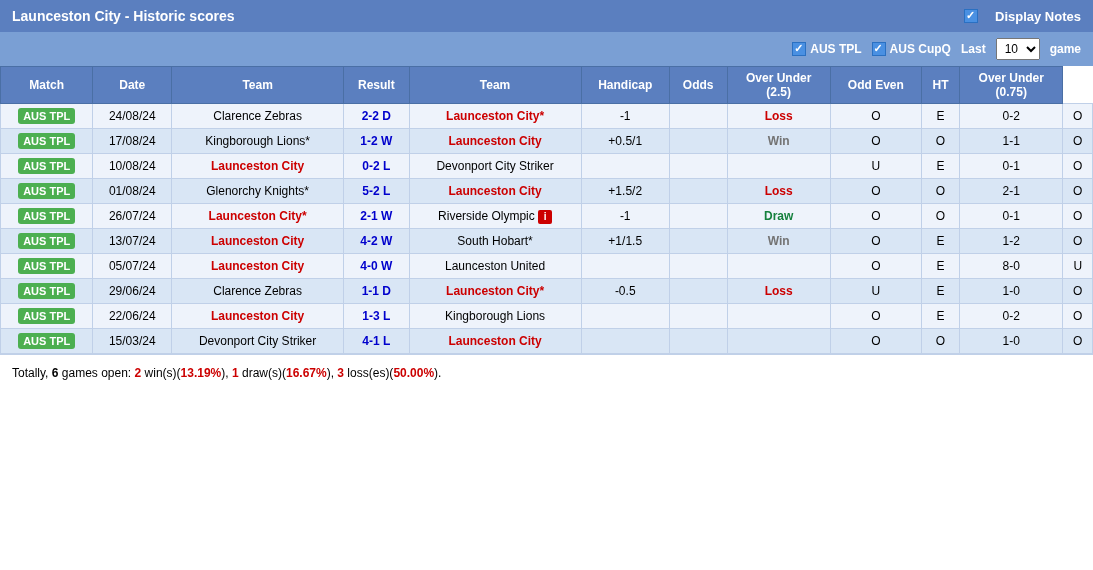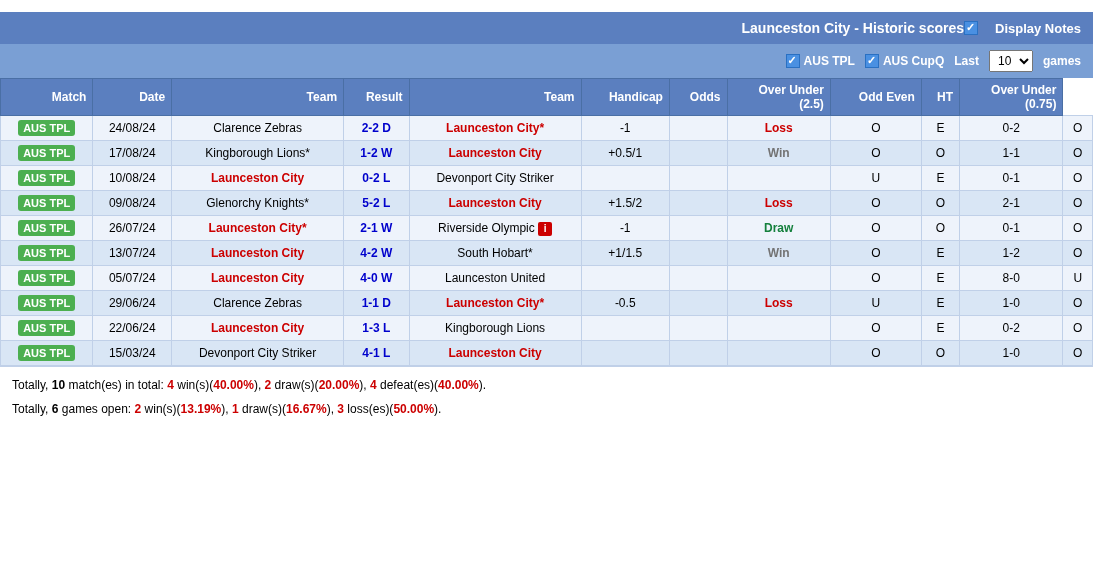--- a/index.html
+++ b/index.html
@@ -5,23 +5,22 @@
     * { box-sizing: border-box; margin: 0; padding: 0; }
     body { font-family: Arial, sans-serif; font-size: 12px; background: #fff; width: 1093px; }
 
     .title-bar {
       background: #5b7fbf;
       color: white;
       font-weight: bold;
       font-size: 14px;
       padding: 8px 12px;
       display: flex;
-      justify-content: flex-end;
+      justify-content: space-between;
       align-items: center;
-      margin-top: 12px;
     }
     .title-bar .display-notes {
       display: flex;
       align-items: center;
       gap: 17px;
       font-size: 13px;
     }
 
     .filter-bar {
       background: #7a9fd4;
@@ -55,21 +54,21 @@
       width: 100%;
       border-collapse: collapse;
     }
 
     thead tr {
       background: #5b7fbf;
       color: white;
     }
     thead th {
       padding: 4px 6px;
-      text-align: right;
+      text-align: center;
       font-size: 12px;
       border: 1px solid #4a6fa5;
     }
 
     tbody tr:nth-child(odd) {
       background: #eef3fb;
     }
     tbody tr:nth-child(even) {
       background: #d9e6f5;
     }
@@ -168,21 +167,21 @@
     <span>AUS CupQ</span>
   </label>
   <span class="last-label">Last</span>
   <select>
     <option>10</option>
     <option>5</option>
     <option>15</option>
     <option>20</option>
     <option>All</option>
   </select>
-  <span class="games-label">games</span>
+  <span class="games-label">game</span>
 </div>
 
 <table>
   <thead>
     <tr>
       <th rowspan="2">Match</th>
       <th rowspan="2">Date</th>
       <th rowspan="2">Team</th>
       <th rowspan="2">Result</th>
       <th rowspan="2">Team</th>
@@ -241,21 +240,21 @@
     <td></td>
     <td></td>
     <td class=""></td>
     <td>U</td>
     <td>E</td>
     <td>0-1</td>
     <td>O</td>
   </tr>
       <tr>
     <td><span class="badge-aus-tpl">AUS TPL</span></td>
-    <td>09/08/24</td>
+    <td>01/08/24</td>
     <td class="team-black">Glenorchy Knights*</td>
     <td>
       <span class="score">5-2</span>
       <span class="result-L"> L</span>
     </td>
     <td class="team-away">Launceston City</td>
     <td>+1.5/2</td>
     <td></td>
     <td class="loss">Loss</td>
     <td>O</td>
@@ -362,19 +361,16 @@
     <td class=""></td>
     <td>O</td>
     <td>O</td>
     <td>1-0</td>
     <td>O</td>
   </tr>
     </tbody>
 </table>
 
 <div class="summary">
-  <p>
-    Totally, <span class="bold">10</span> match(es) in total: <span class="bold red">4</span> win(s)(<span class="red bold">40.00%</span>), <span class="bold red">2</span> draw(s)(<span class="red bold">20.00%</span>), <span class="bold red">4</span> defeat(es)(<span class="red bold">40.00%</span>).
-  </p>
   <p>
     Totally, <span class="bold">6</span> games open: <span class="bold red">2</span> win(s)(<span class="red bold">13.19%</span>), <span class="bold red">1</span> draw(s)(<span class="red bold">16.67%</span>), <span class="bold red">3</span> loss(es)(<span class="red bold">50.00%</span>).
   </p>
 </div>
 
 </body></html>

